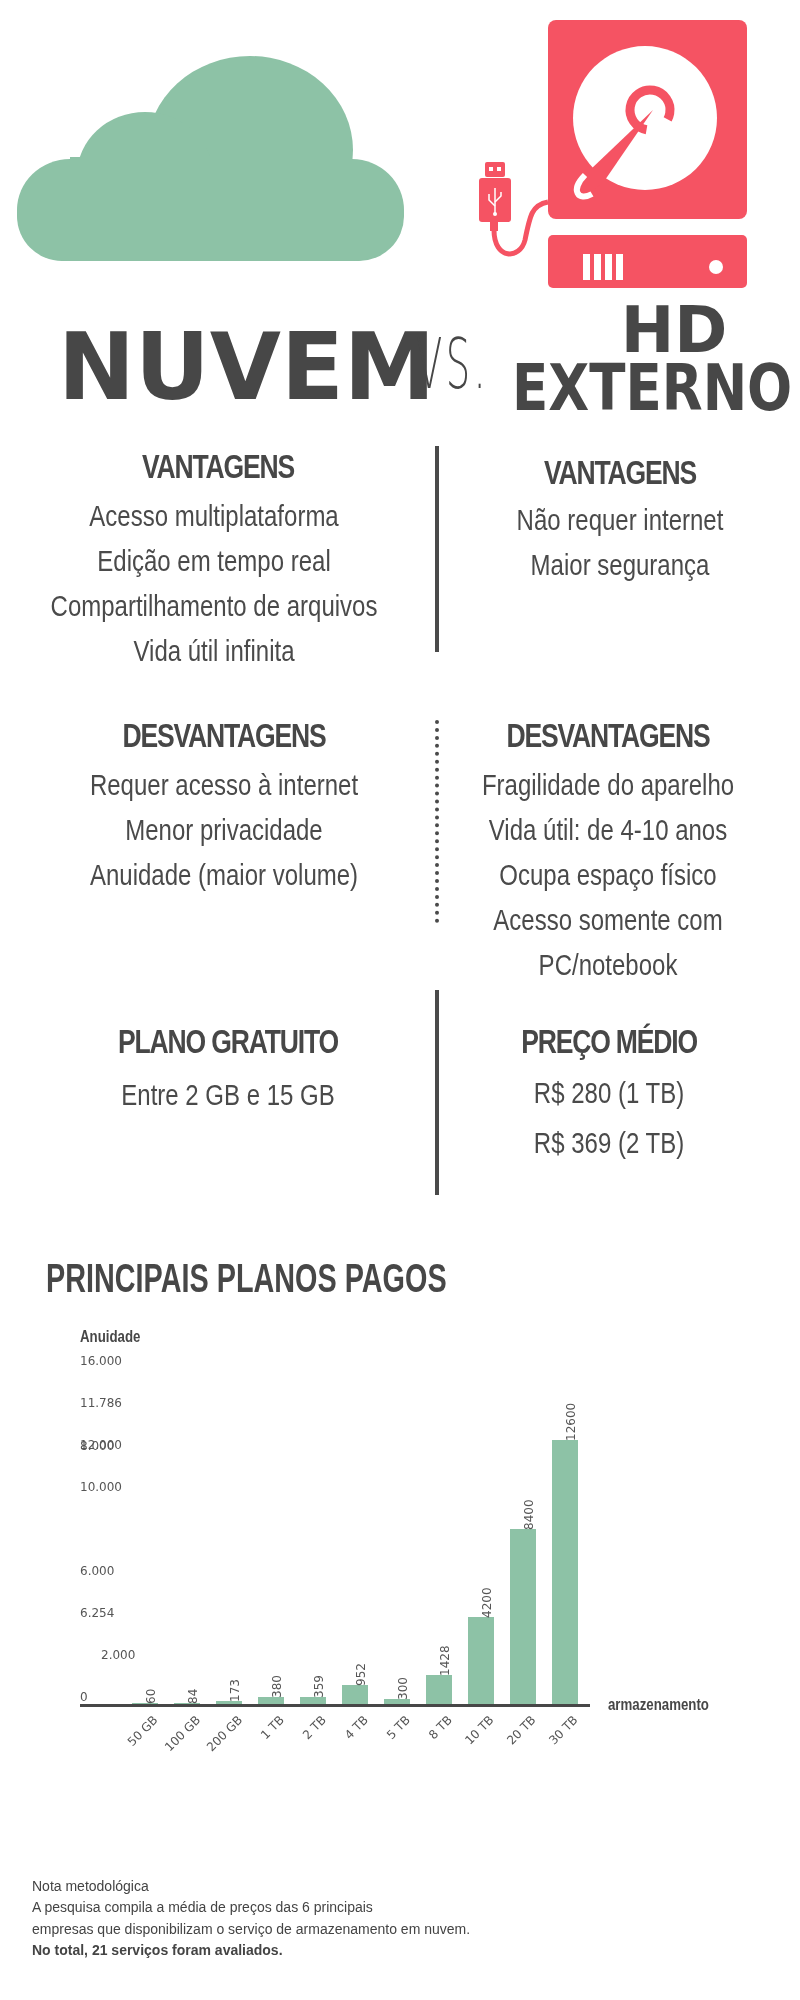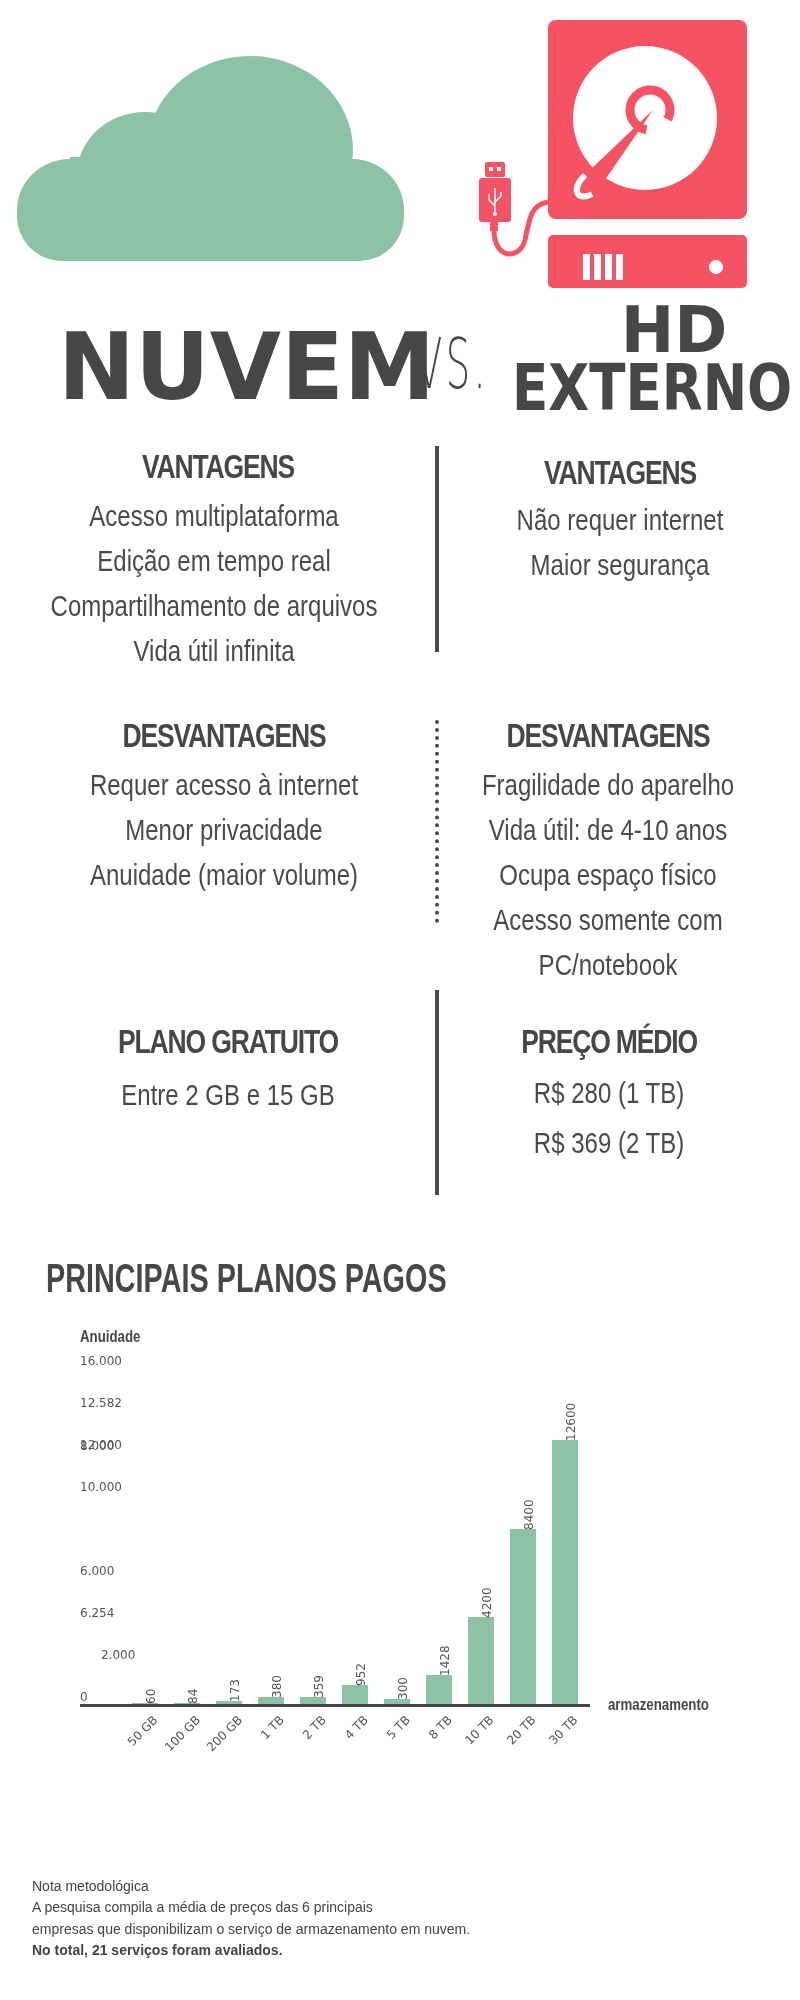--- a/index.html
+++ b/index.html
@@ -102,21 +102,21 @@
 <div class="abs cond-head" style="left:609px;top:1024px;font-size:34px;">PREÇO MÉDIO</div>
 <div class="abs body-text" style="left:609px;top:1078px;">R$ 280 (1 TB)</div>
 <div class="abs body-text" style="left:609px;top:1128px;">R$ 369 (2 TB)</div>
 
 <div class="abs" style="left:46px;top:1258px;font-size:40px;font-weight:bold;color:#474747;transform:scaleX(0.72);transform-origin:left top;white-space:nowrap;line-height:1;">PRINCIPAIS PLANOS PAGOS</div>
 
 <div class="abs" style="left:80px;top:1328px;font-size:17px;font-weight:bold;color:#474747;transform:scaleX(0.78);transform-origin:left top;white-space:nowrap;line-height:1;">Anuidade</div>
 
 <div id="chart">
   <div class="ytick" style="top:1361px;">16.000</div>
-  <div class="ytick" style="top:1403px;">12.582</div>
+  <div class="ytick" style="top:1403px;">11.786</div>
   <div class="ytick" style="top:1445px;">12.000</div>
   <div class="ytick" style="top:1487px;">10.000</div>
   <div class="ytick" style="top:1446px;">8.000</div>
   <div class="ytick" style="top:1571px;">6.000</div>
   <div class="ytick" style="top:1613px;">6.254</div>
   <div class="ytick" style="top:1655px;margin-left:21px;">2.000</div>
   <div class="ytick" style="top:1697px;">0</div>
 
   <div id="bars">
       <div class="bar" style="left: 132px; top: 1703px; height: 2px; background: rgb(141, 194, 166);"></div>

